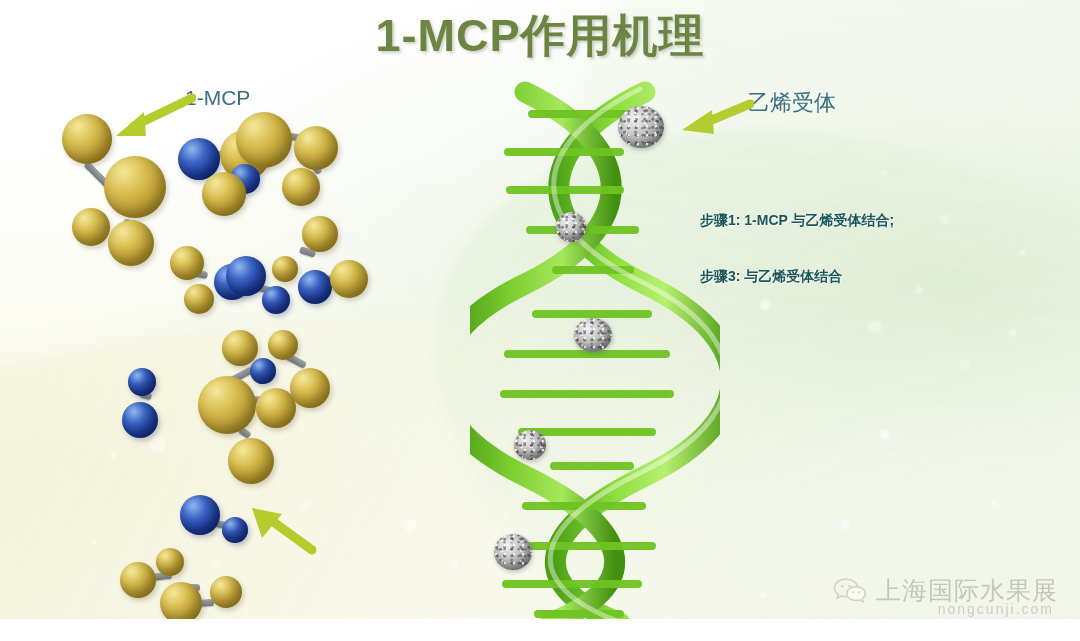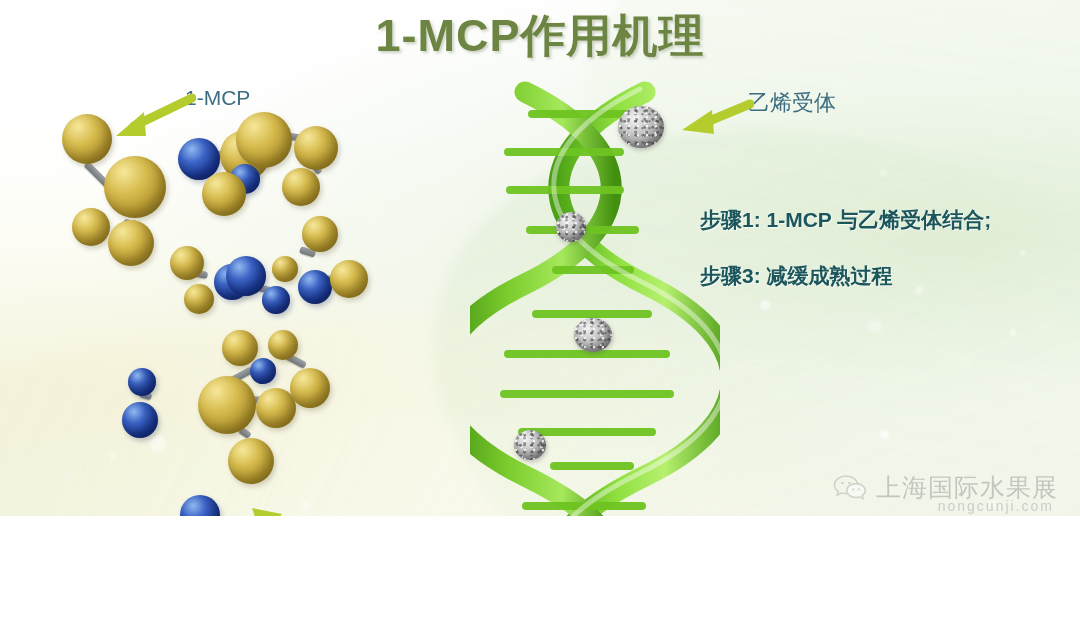--- a/index.html
+++ b/index.html
@@ -1,21 +1,21 @@
 <!DOCTYPE html>
 <html><head>
 <meta charset="utf-8">
 <style>
   html,body{margin:0;padding:0;}
   body{
     width:1080px;height:641px;overflow:hidden;
     font-family:"Liberation Sans","DejaVu Sans",sans-serif;
     background:#ffffff;
   }
-  #stage{position:relative;width:1080px;height:516px;overflow:hidden;background:#fdfdfb;}
+  #stage{position:relative;width:1080px;height:619px;overflow:hidden;background:#fdfdfb;}
 
   
   .bg-base{position:absolute;inset:0;
     background:
       radial-gradient(130% 90% at 88% 46%, rgba(214,231,200,.85) 0%, rgba(233,242,226,.55) 32%, rgba(255,255,255,0) 62%),
       radial-gradient(120% 80% at 10% 78%, rgba(243,241,214,.85) 0%, rgba(250,250,235,.5) 38%, rgba(255,255,255,0) 70%),
       linear-gradient(180deg,#ffffff 0%,#ffffff 40%,#fbfcf6 70%,#f3f6ea 100%);
   }
   .swoosh{position:absolute;border-radius:50%;filter:blur(6px);opacity:.75;}
   .sw1{left:-360px;top:330px;width:1180px;height:330px;
@@ -75,21 +75,21 @@
     opacity:.85;}
 
   
   .lbl{position:absolute;color:#3d6e81;font-size:22px;white-space:nowrap;
     font-family:"Liberation Serif","DejaVu Serif",serif;}
   .lbl.latin{font-family:"Liberation Sans","DejaVu Sans",sans-serif;font-size:21px;}
   .arrow{position:absolute;}
 
   
   .steps{position:absolute;left:700px;top:205px;width:370px;}
-  .step{color:#1b565d;font-weight:bold;font-size:21px;line-height:30px;
+  .step{color:#1b565d;font-weight:bold;font-size:14px;line-height:30px;
     text-shadow:1px 1px 1px rgba(255,255,255,.7);margin-bottom:26px;}
   .step .l2{display:block;}
 
   
   .wm{position:absolute;right:22px;bottom:12px;display:flex;align-items:center;gap:9px;opacity:.45;}
   .wm-text{font-size:25px;color:#8d8d8d;font-family:"Liberation Serif","DejaVu Serif",serif;letter-spacing:1px;}
   .wm-sub{position:absolute;right:26px;bottom:2px;font-size:14px;color:#cccccc;letter-spacing:2px;}
 </style>
 </head>
 <body>
@@ -275,21 +275,21 @@
   <svg class="arrow" style="left:242px;top:500px;" width="78" height="56">
     <path d="M70,50 L26,18" stroke="#b5cc2e" stroke-width="9" stroke-linecap="round"></path>
     <path d="M10,8 L40,14 L20,38 Z" fill="#b5cc2e"></path>
   </svg>
 
   <div class="steps">
     <div class="step">
       <span>步骤1: 1-MCP 与乙烯受体结合;</span>
     </div>
     <div class="step">
-      <span>步骤3: 减缓成熟过程</span>
+      <span>步骤3: 与乙烯受体结合</span>
     </div>
   </div>
 
   <div class="wm">
     <svg width="34" height="28" viewBox="0 0 34 28">
       <path d="M13,2 C6.4,2 1.5,6.2 1.5,11 C1.5,13.6 3,15.9 5.4,17.4 L4.2,21 L8.3,19 C9.8,19.4 11.4,19.6 13,19.6
                C19.6,19.6 24.5,15.4 24.5,10.8 C24.5,6.2 19.6,2 13,2 Z" fill="none" stroke="#a8a8a8" stroke-width="1.6"></path>
       <circle cx="9.4" cy="9" r="1.3" fill="#a8a8a8"></circle>
       <circle cx="16.4" cy="9" r="1.3" fill="#a8a8a8"></circle>
       <path d="M23,9.6 C28.2,9.6 32.3,12.9 32.3,16.6 C32.3,18.7 31,20.5 29.1,21.7 L30,24.6 L26.7,23

